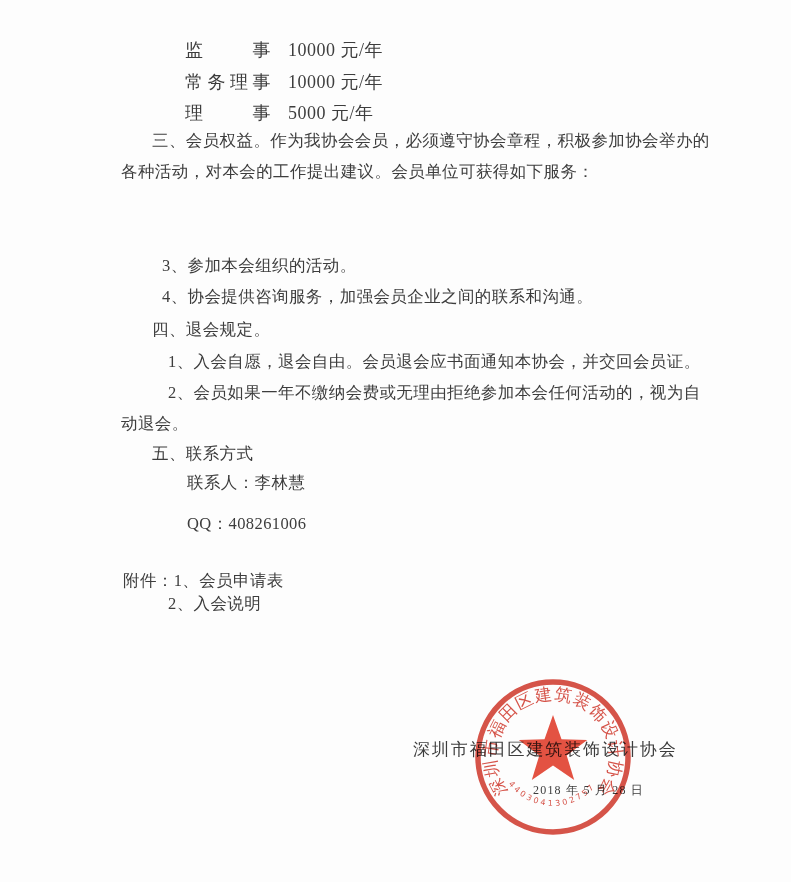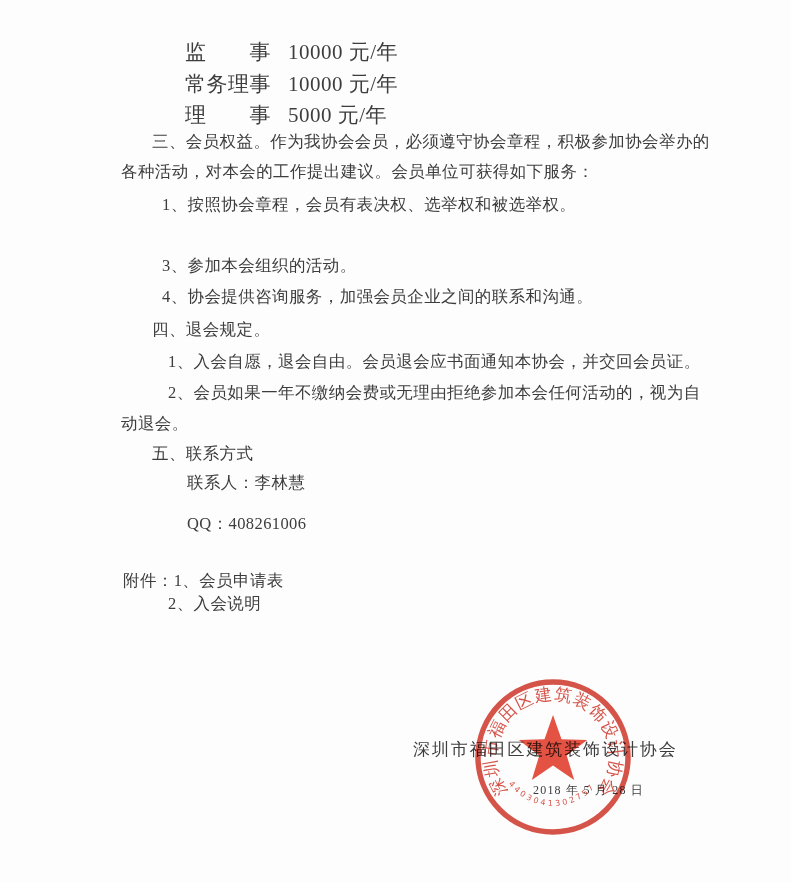--- a/index.html
+++ b/index.html
@@ -6,21 +6,21 @@
   .page{
     position:relative;
     width:791px;height:882px;
     background:#fdfdfd;
     overflow:hidden;
     font-family:"Liberation Serif","DejaVu Serif",serif;
     color:#3d3d3d;
   }
   
   .fee-table{position:absolute;left:185px;top:38px;}
-  .fee-row{display:flex;align-items:baseline;height:31.6px;font-size:21px;letter-spacing:.5px;}
+  .fee-row{display:flex;align-items:baseline;height:31.6px;font-size:18px;letter-spacing:.5px;}
   .fee-role{display:inline-block;width:86px;text-align:justify;text-align-last:justify;}
   .fee-amount{margin-left:17px;white-space:nowrap;}
   
   .ln{
     position:absolute;
     white-space:nowrap;
     font-size:16.5px;
     letter-spacing:.4px;
     line-height:22px;
     color:#3d3d3d;
@@ -47,23 +47,22 @@
     <div class="fee-row">
       <span class="fee-role">常务理事</span>
       <span class="fee-amount">10000 元/年</span>
     </div>
     <div class="fee-row">
       <span class="fee-role">理事</span>
       <span class="fee-amount">5000 元/年</span>
     </div>
   </div>
 
-  <div class="ln" style="top:131px;left:152px;">三、会员权益。作为我协会会员，必须遵守协会章程，积极参加协会举办的</div>
+  <div class="ln" style="top:131px;left:152px;font-family:Liberation Mono, monospace;">三、会员权益。作为我协会会员，必须遵守协会章程，积极参加协会举办的</div>
   <div class="ln" style="top:161px;left:121px;">各种活动，对本会的工作提出建议。会员单位可获得如下服务：</div>
-  <div class="ln" style="top:194px;left:162px;">1、按照协会章程，会员有表决权、选举权和被选举权。</div>
   <div class="ln" style="top:255px;left:162px;">3、参加本会组织的活动。</div>
   <div class="ln" style="top:286px;left:162px;">4、协会提供咨询服务，加强会员企业之间的联系和沟通。</div>
   <div class="ln" style="top:319px;left:152px;">四、退会规定。</div>
   <div class="ln" style="top:351px;left:168px;">1、入会自愿，退会自由。会员退会应书面通知本协会，并交回会员证。</div>
   <div class="ln" style="top:382px;left:168px;">2、会员如果一年不缴纳会费或无理由拒绝参加本会任何活动的，视为自</div>
   <div class="ln" style="top:413px;left:121px;">动退会。</div>
   <div class="ln" style="top:443px;left:152px;">五、联系方式</div>
   <div class="ln" style="top:472px;left:187px;">联系人：李林慧</div>
   <div class="ln" style="top:513px;left:187px;">QQ：408261006</div>
 

